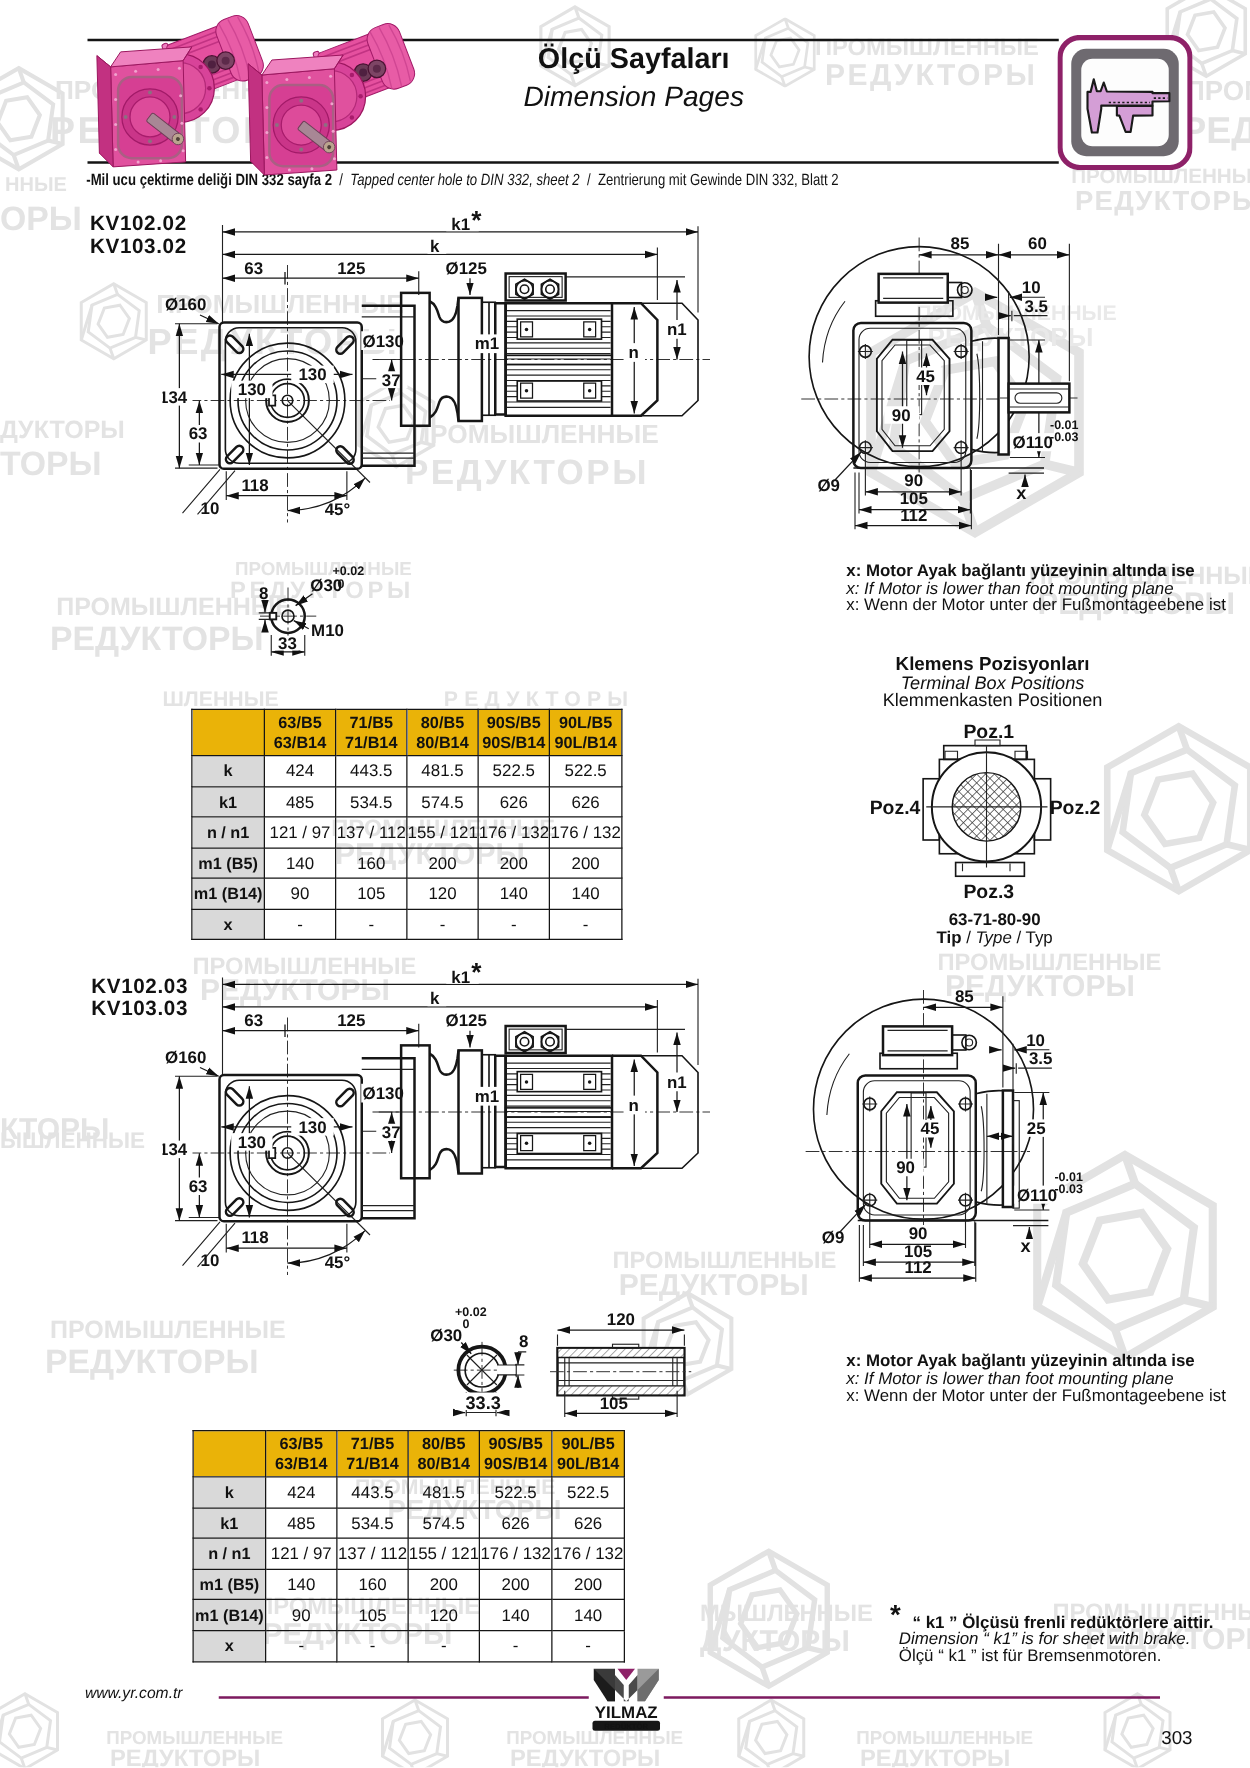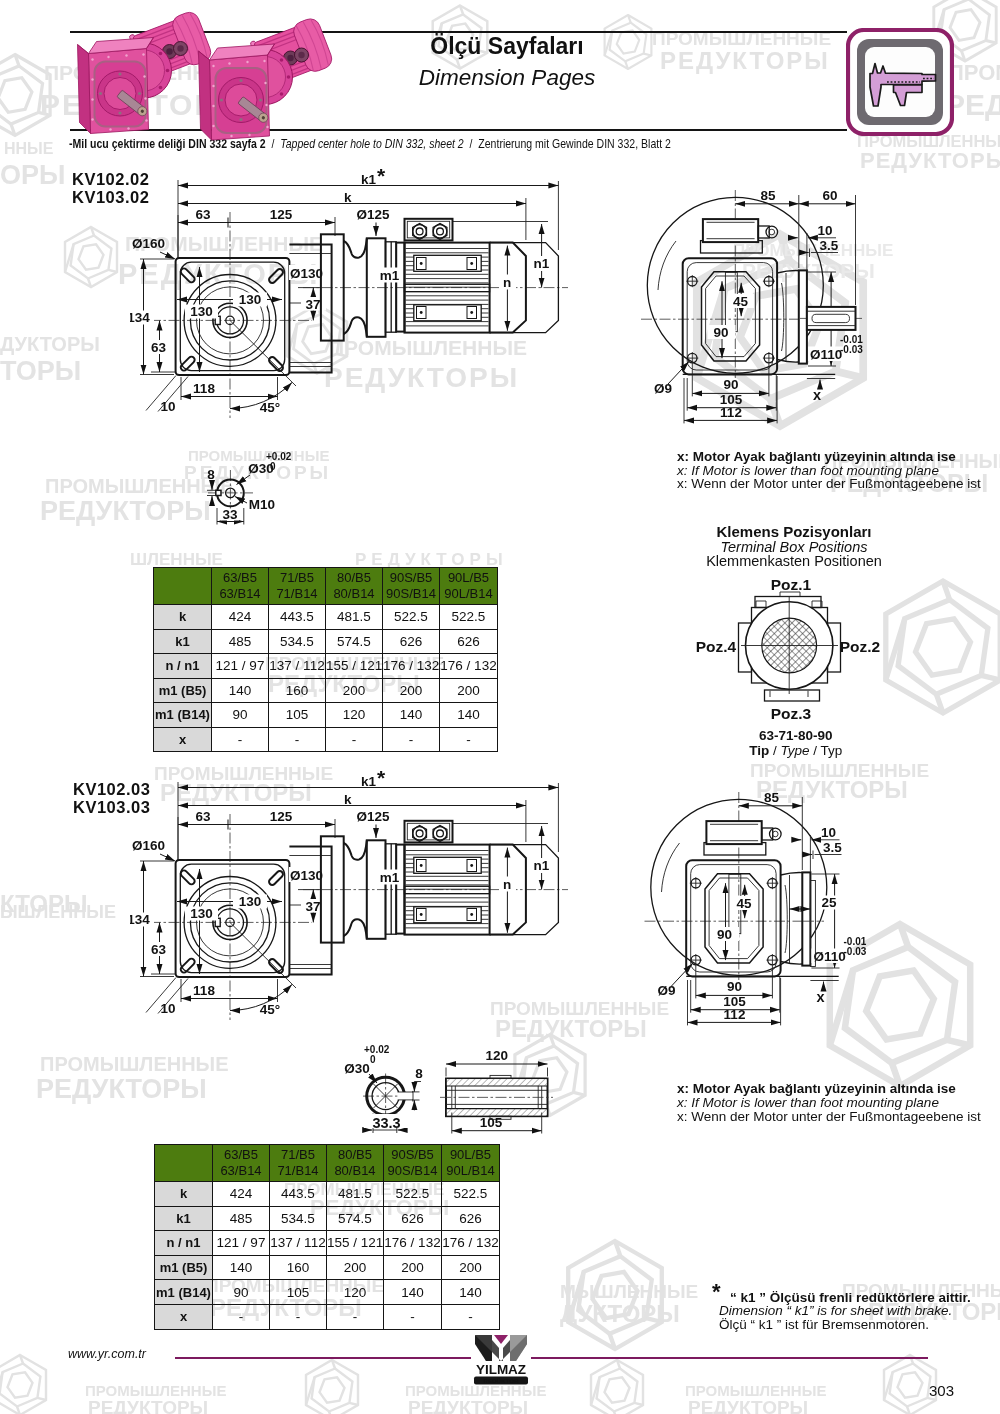--- a/index.html
+++ b/index.html
@@ -6,21 +6,21 @@
   font-family:"Liberation Sans",sans-serif;color:#111}
 .abs{position:absolute}
 .b{font-weight:bold}
 .i{font-style:italic}
 .wma,.wmb{position:absolute;color:#e3e3e3;font-weight:bold;white-space:nowrap;line-height:1}
 .hl{position:absolute;background:#141414;height:2.4px}
 svg text{font-family:"Liberation Sans",sans-serif;fill:#121212}
 table.dim{border-collapse:collapse;table-layout:fixed;font-family:"Liberation Sans",sans-serif}
 table.dim td{border:1.6px solid #151515;text-align:center;vertical-align:middle;padding:0;
   font-size:13.5px;color:#111;white-space:nowrap;overflow:hidden}
-table.dim td.h{background:#4d7c0f;font-weight:normal;font-size:13px;line-height:1.25}
+table.dim td.h{background:#eab308;font-weight:bold;font-size:13px;line-height:1.25}
 table.dim td.r{background:#d9d9d9;font-weight:bold;font-size:13px}
 </style></head>
 <body>
 <div id="page">
 <svg width="0" height="0" style="position:absolute">
       <defs>
 <g id="hx" fill="none" stroke="#e2e2e2" stroke-width="2.4">
 <polygon points="0,-30 26,-15 26,15 0,30 -26,15 -26,-15"></polygon>
 <polygon points="3,-21.5 20.4,-8.5 17.4,12.9 -3,21.5 -20.4,8.5 -17.4,-12.9"></polygon>
 <polygon points="5,-12.8 12.5,-2.2 7.5,10.6 -5,12.8 -12.5,2.2 -7.5,-10.6"></polygon>

